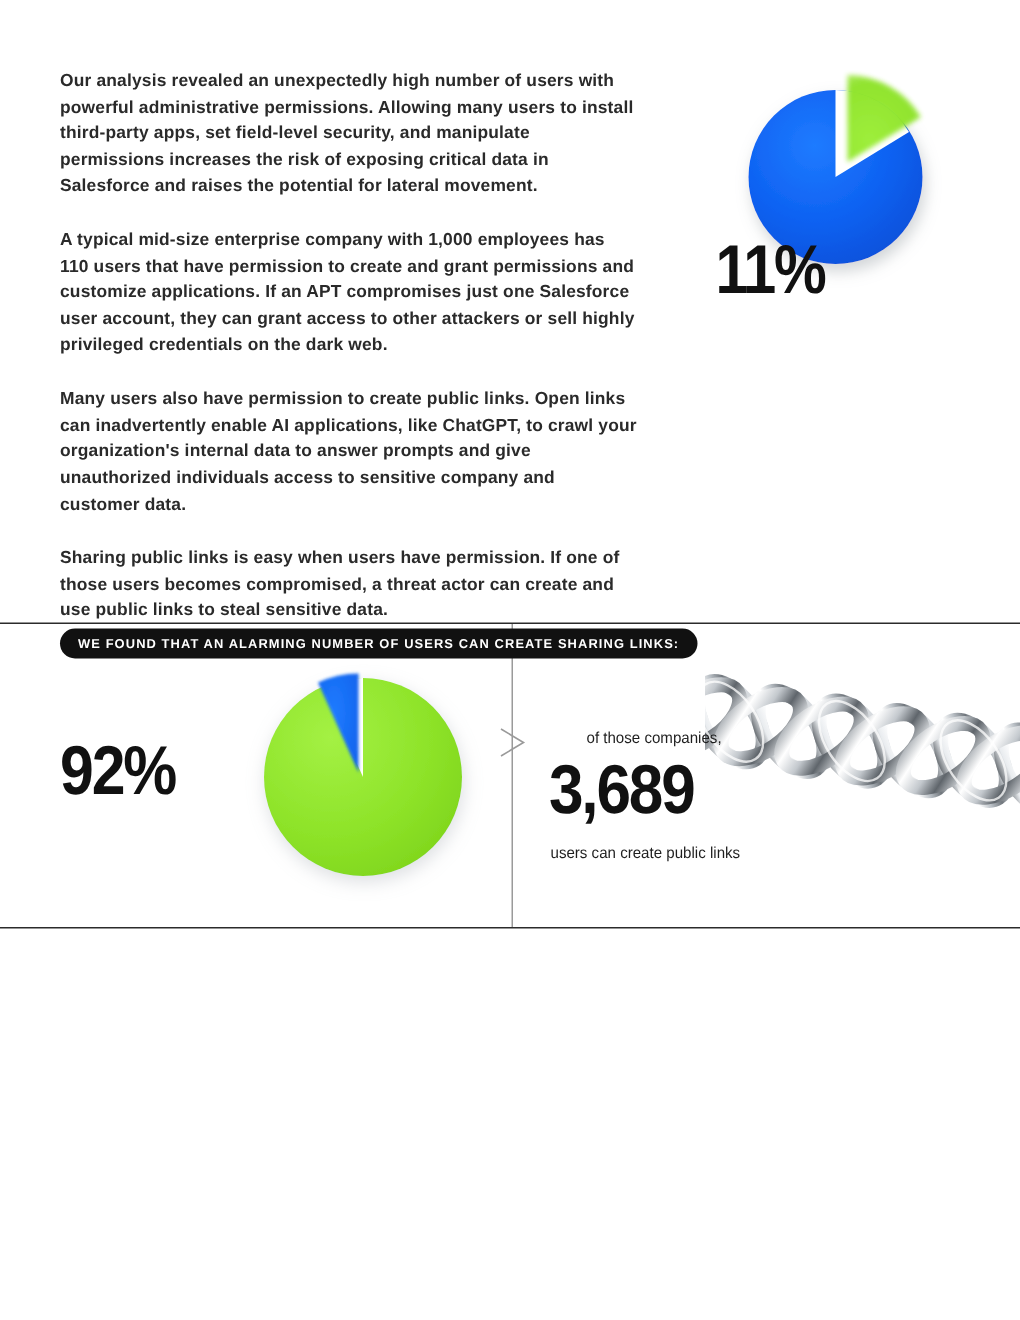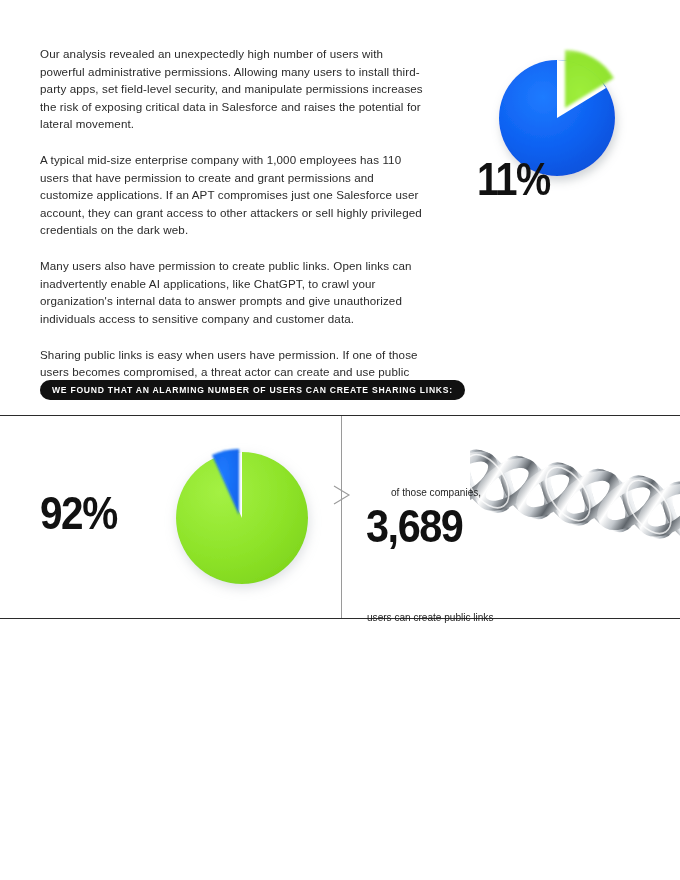--- a/index.html
+++ b/index.html
@@ -10,21 +10,21 @@
     color:#1b1b1b;
     position:relative;
     overflow:hidden;
     -webkit-font-smoothing:antialiased;
   }
   .page{position:absolute;inset:0;}
 
   
   .copy{
     position:absolute;
-    left:40px;top:45px;width:385px;
+    left:40px;top:45px;width:385px;font-weight:bold;
   }
   .copy p{
     margin:0 0 18px 0;
     font-size:11.6px;
     line-height:1.52;
     color:#2a2a2a;
     letter-spacing:0.01em;
   }
   .copy p:last-child{margin-bottom:0;}
 
@@ -48,21 +48,21 @@
     letter-spacing:-0.005em;
   }
   .cap-top span{display:block;transform:scaleX(0.95);transform-origin:left center;}
 
   
   .rule-top{position:absolute;left:0;top:415px;width:680px;height:1px;background:#2b2b2b;}
   .rule-bottom{position:absolute;left:0;top:618px;width:680px;height:1px;background:#2b2b2b;}
   .v-divider{position:absolute;left:341px;top:416px;width:1px;height:202px;background:#9a9a9a;}
 
   .banner{
-    position:absolute;left:40px;top:380px;
+    position:absolute;left:40px;top:419px;
     height:20px;padding:0 12px;
     background:#111;color:#fff;
     border-radius:10px;
     display:flex;align-items:center;
     font-size:8.6px;font-weight:bold;
     letter-spacing:0.085em;
     white-space:nowrap;
     z-index:5;
   }
 
@@ -101,21 +101,21 @@
   }
   .lead-3689 span{display:block;transform:scaleX(0.95);transform-origin:left center;}
   .num-3689{
     position:absolute;left:366px;top:503px;
     font-size:46px;font-weight:bold;letter-spacing:-0.035em;
     color:#111;line-height:1;
     transform:scaleX(0.9);transform-origin:left center;
   }
   .cap-3689{
     position:absolute;left:367px;top:563px;
-    font-size:10.6px;color:#1f1f1f;margin-top:48px;
+    font-size:10.6px;color:#1f1f1f;
   }
   .cap-3689 span{display:block;transform:scaleX(0.95);transform-origin:left center;}
 
   
   .footer{position:absolute;left:0;top:828px;width:680px;height:34px;}
 </style>
 </head>
 <body>
 
 <div class="page">

